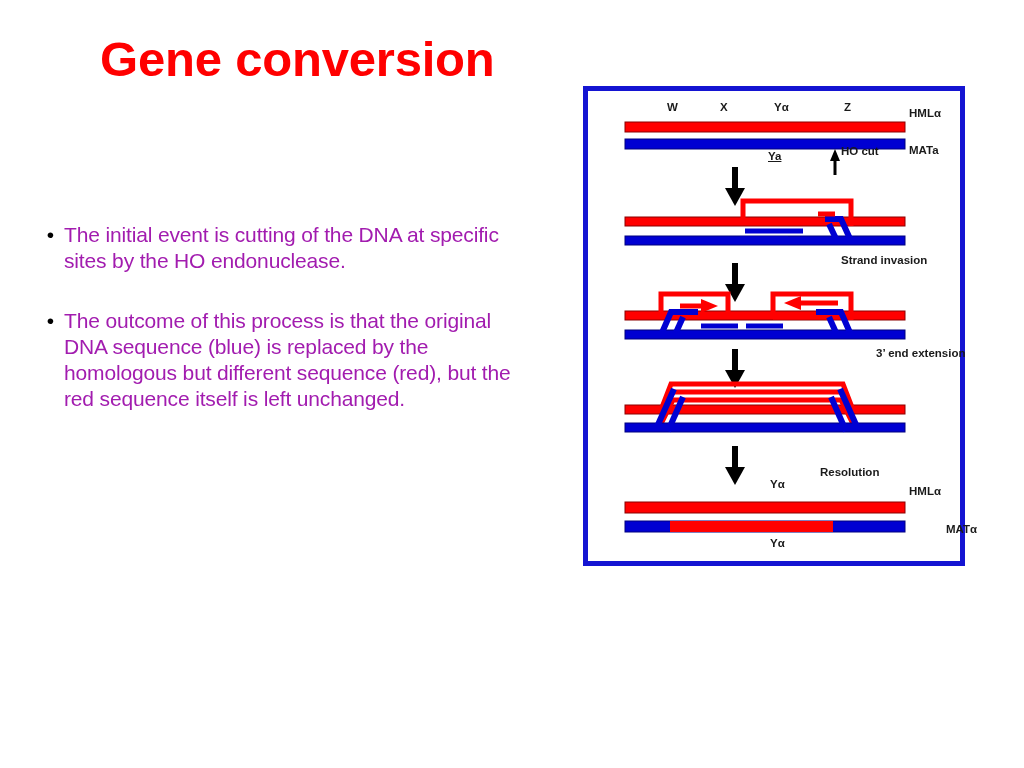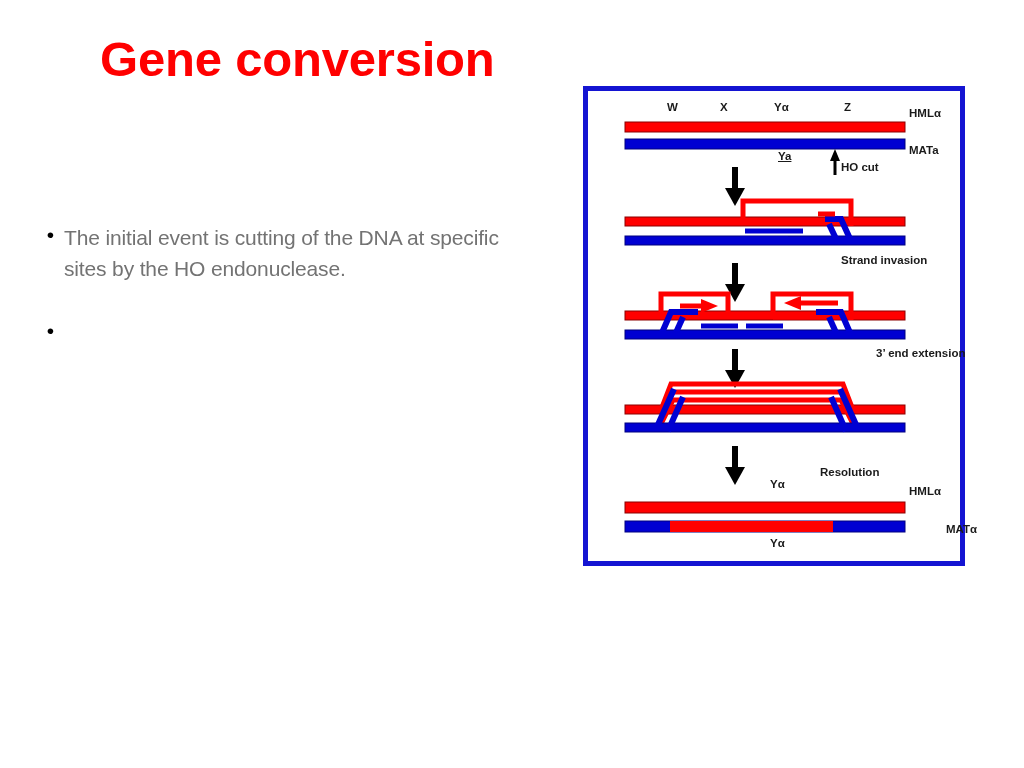--- a/index.html
+++ b/index.html
@@ -48,22 +48,22 @@
     flex: 0 0 40px;
     font-size: 21px;
     line-height: 25.5px;
     color: #000000;
     text-align: right;
     padding-right: 10px;
     box-sizing: border-box;
   }
   .bullet-text {
     font-size: 21px;
-    line-height: 31px;
-    color: #737373;
+    line-height: 26px;
+    color: #a21caf;
     letter-spacing: -0.15px;
     max-width: 458px;
   }
 
   
   #figure-frame {
     position: absolute;
     left: 583px;
     top: 86px;
     width: 382px;
@@ -101,20 +101,21 @@
 
 <div id="bullet-list">
 
   <div class="bullet-item">
     <span class="bullet-marker">•</span>
     <span class="bullet-text">The initial event is cutting of the DNA at specific sites by the HO endonuclease.</span>
   </div>
 
   <div class="bullet-item">
     <span class="bullet-marker">•</span>
+    <span class="bullet-text">The outcome of this process is that the original DNA sequence (blue) is replaced by the homologous but different sequence (red), but the red sequence itself is left unchanged.</span>
   </div>
 
 </div>
 
 <div id="figure-frame">
   <div id="figure-inner">
 
     <svg id="figure-svg" width="372" height="470" viewBox="0 0 372 470">
 
       <g>
@@ -231,22 +232,22 @@
     </svg>
 
     <span class="fig-label" style="left:79px; top:10px;">W</span>
     <span class="fig-label" style="left:132px; top:10px;">X</span>
     <span class="fig-label" style="left:186px; top:10px;">Yα</span>
     <span class="fig-label" style="left:256px; top:10px;">Z</span>
 
     <span class="fig-label" style="left:321px; top:16px;">HMLα</span>
     <span class="fig-label" style="left:321px; top:53px;">MATa</span>
 
-    <span class="fig-label" style="left:190px; top:59px;text-decoration:underline;">Ya</span>
-    <span class="fig-label" style="left:253px; top:70px;">HO cut</span>
+    <span class="fig-label" style="left:180px; top:59px;text-decoration:underline;">Ya</span>
+    <span class="fig-label" style="left:253px; top:54px;">HO cut</span>
 
     <span class="fig-label" style="left:253px; top:163px;text-align:right;">Strand invasion</span>
     <span class="fig-label" style="left:248px; top:256px;margin-left:40px;">3’ end extension</span>
     <span class="fig-label" style="left:232px; top:375px;text-align:right;">Resolution</span>
 
     <span class="fig-label" style="left:182px; top:387px;">Yα</span>
     <span class="fig-label" style="left:182px; top:446px;">Yα</span>
     <span class="fig-label" style="left:321px; top:394px;">HMLα</span>
     <span class="fig-label" style="left:326px; top:432px;margin-left:32px;">MATα</span>
 

